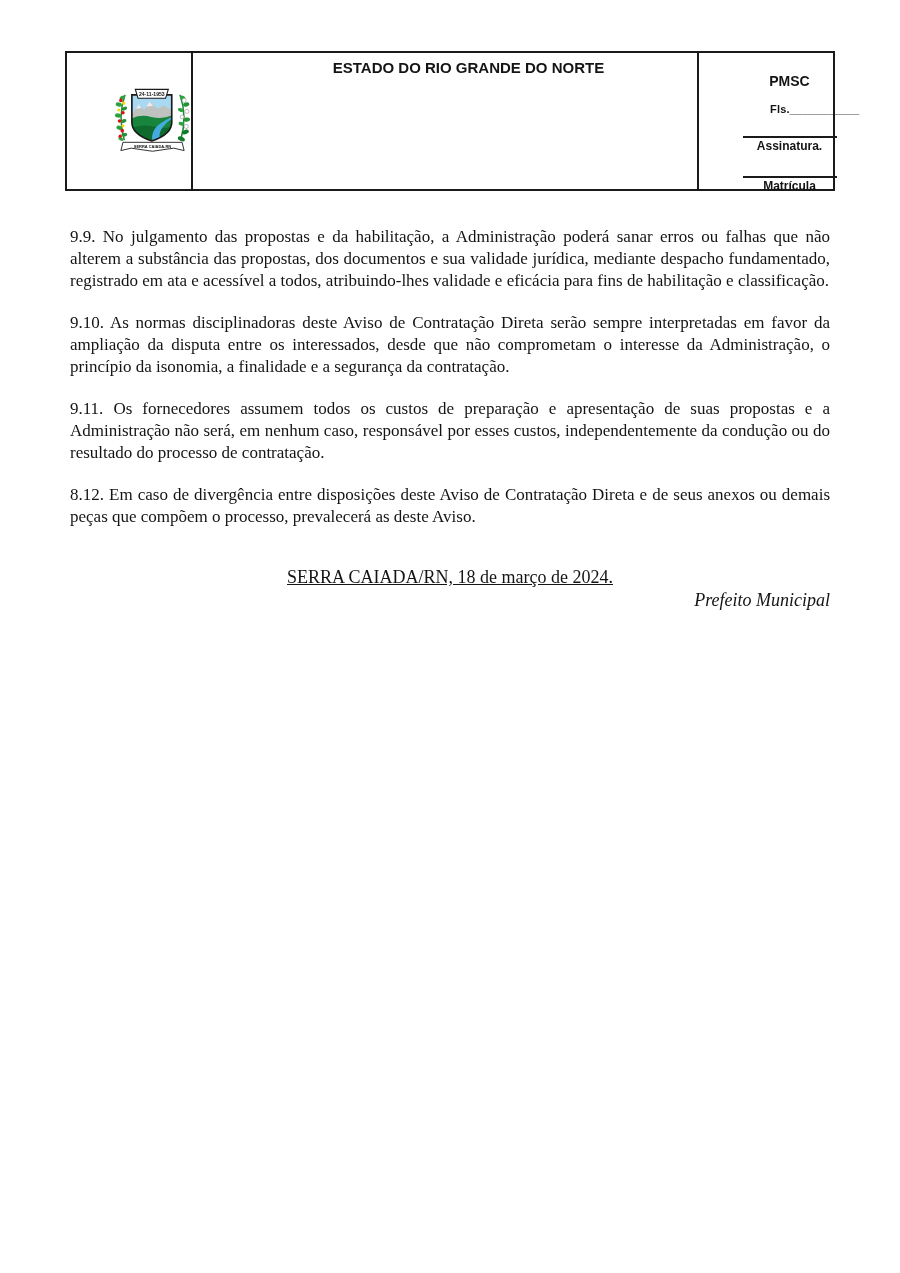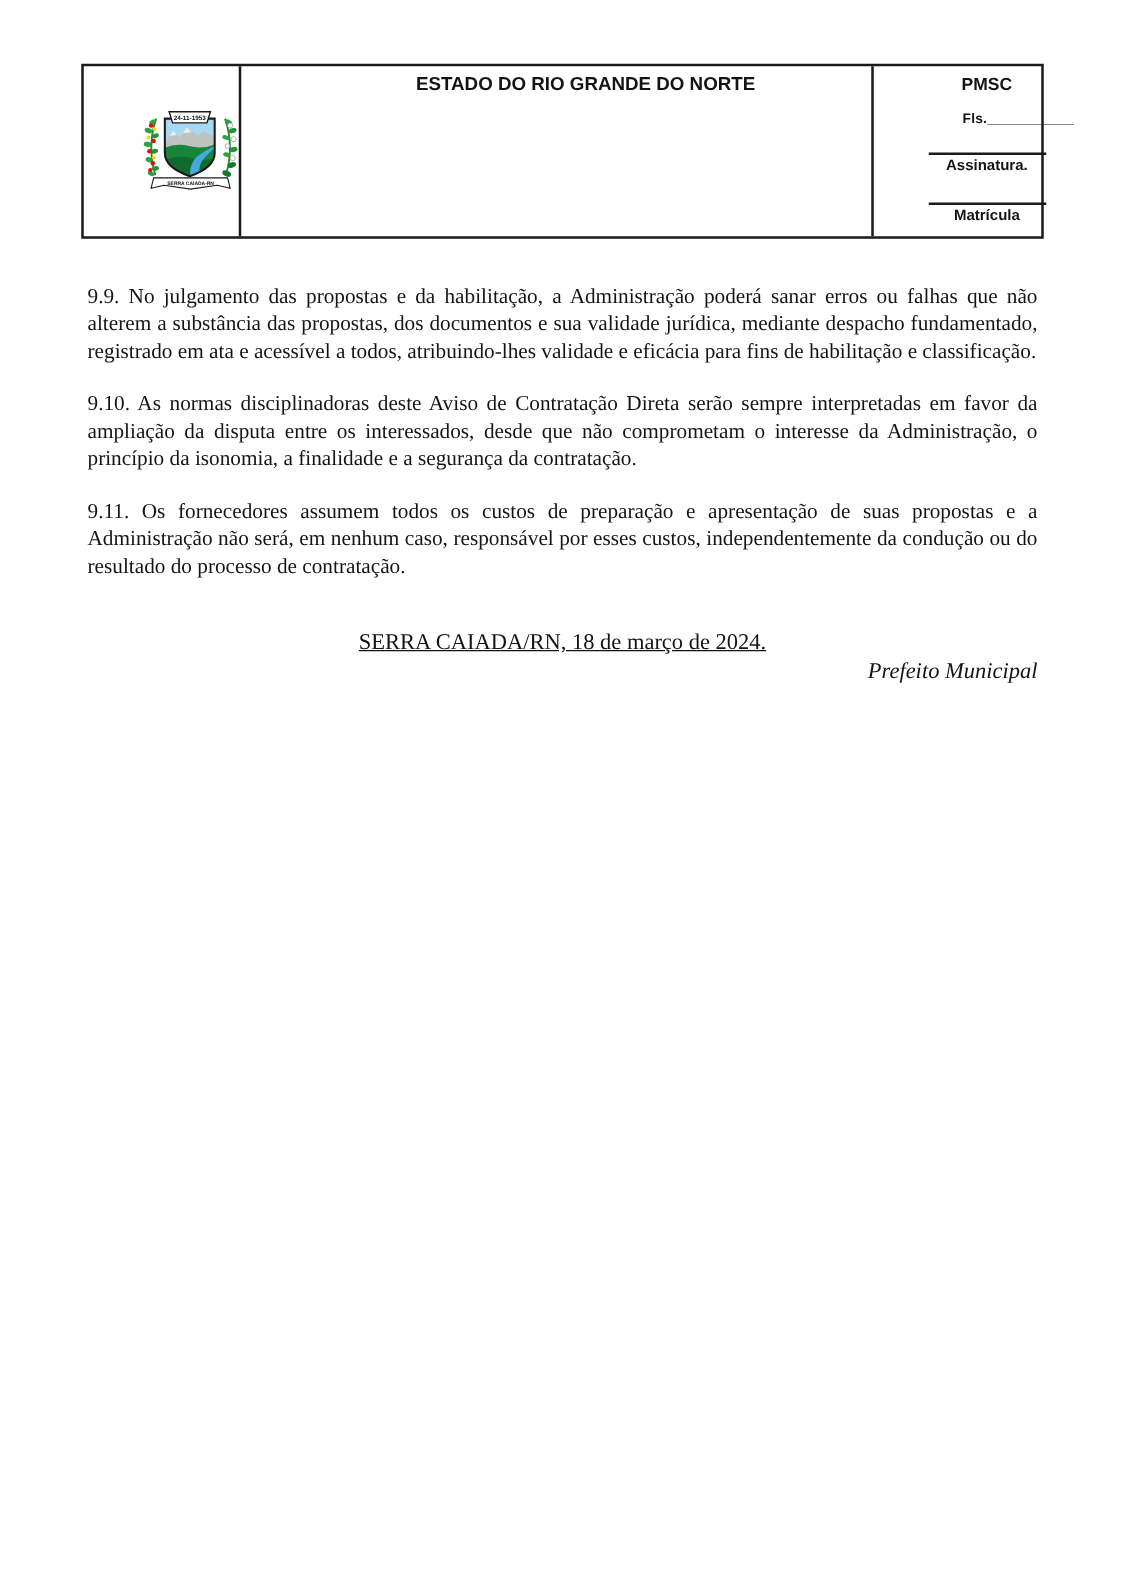--- a/index.html
+++ b/index.html
@@ -37,21 +37,21 @@
   }
   .hdr-title { font-weight: bold; font-size: 15px; line-height: 17px; }
   .hdr-address { font-size: 14px; line-height: 18px; margin-top: 17px; }
   .cell-right {
     width: 136px;
     border-left: 2px solid #1a1a1a;
     display: flex; flex-direction: column; align-items: center;
     font-family: "Liberation Sans", sans-serif;
     font-weight: bold;
   }
-  .pmsc { font-size: 14px; margin-top: 6px; line-height: 17px; }
+  .pmsc { font-size: 14px; margin-top: 20px; line-height: 17px; }
   .fls { font-size: 11px; align-self: flex-start; margin: 12px 0 0 24px; line-height: 14px; letter-spacing: 0.2px; }
   .sig-line { width: 94px; border-top: 2px solid #1a1a1a; margin-top: 20px; }
   .sig-label { font-size: 12px; line-height: 15px; margin-top: 1px; }
   .mat-line { width: 94px; border-top: 2px solid #1a1a1a; margin-top: 22px; }
 
   
   .content {
     position: absolute;
     top: 191px; left: 70px;
     width: 760px;
@@ -182,19 +182,20 @@
       <div class="sig-label">Assinatura.</div>
       <div class="mat-line"></div>
       <div class="sig-label">Matrícula</div>
     </div>
   </div>
 
   <div class="content">
     <p class="para">9.9. No julgamento das propostas e da habilitação, a Administração poderá sanar erros ou falhas que não alterem a substância das propostas, dos documentos e sua validade jurídica, mediante despacho fundamentado, registrado em ata e acessível a todos, atribuindo-lhes validade e eficácia para fins de habilitação e classificação.</p>
     <p class="para">9.10. As normas disciplinadoras deste Aviso de Contratação Direta serão sempre interpretadas em favor da ampliação da disputa entre os interessados, desde que não comprometam o interesse da Administração, o princípio da isonomia, a finalidade e a segurança da contratação.</p>
     <p class="para">9.11. Os fornecedores assumem todos os custos de preparação e apresentação de suas propostas e a Administração não será, em nenhum caso, responsável por esses custos, independentemente da condução ou do resultado do processo de contratação.</p>
+    <p class="para">8.12. Em caso de divergência entre disposições deste Aviso de Contratação Direta e de seus anexos ou demais peças que compõem o processo, prevalecerá as deste Aviso.</p>
 
     <div class="dateline">SERRA CAIADA/RN, 18 de março de 2024.</div>
 
     <div class="sig-role">Prefeito Municipal</div>
   </div>
 
 </div>
 
 </body></html>

